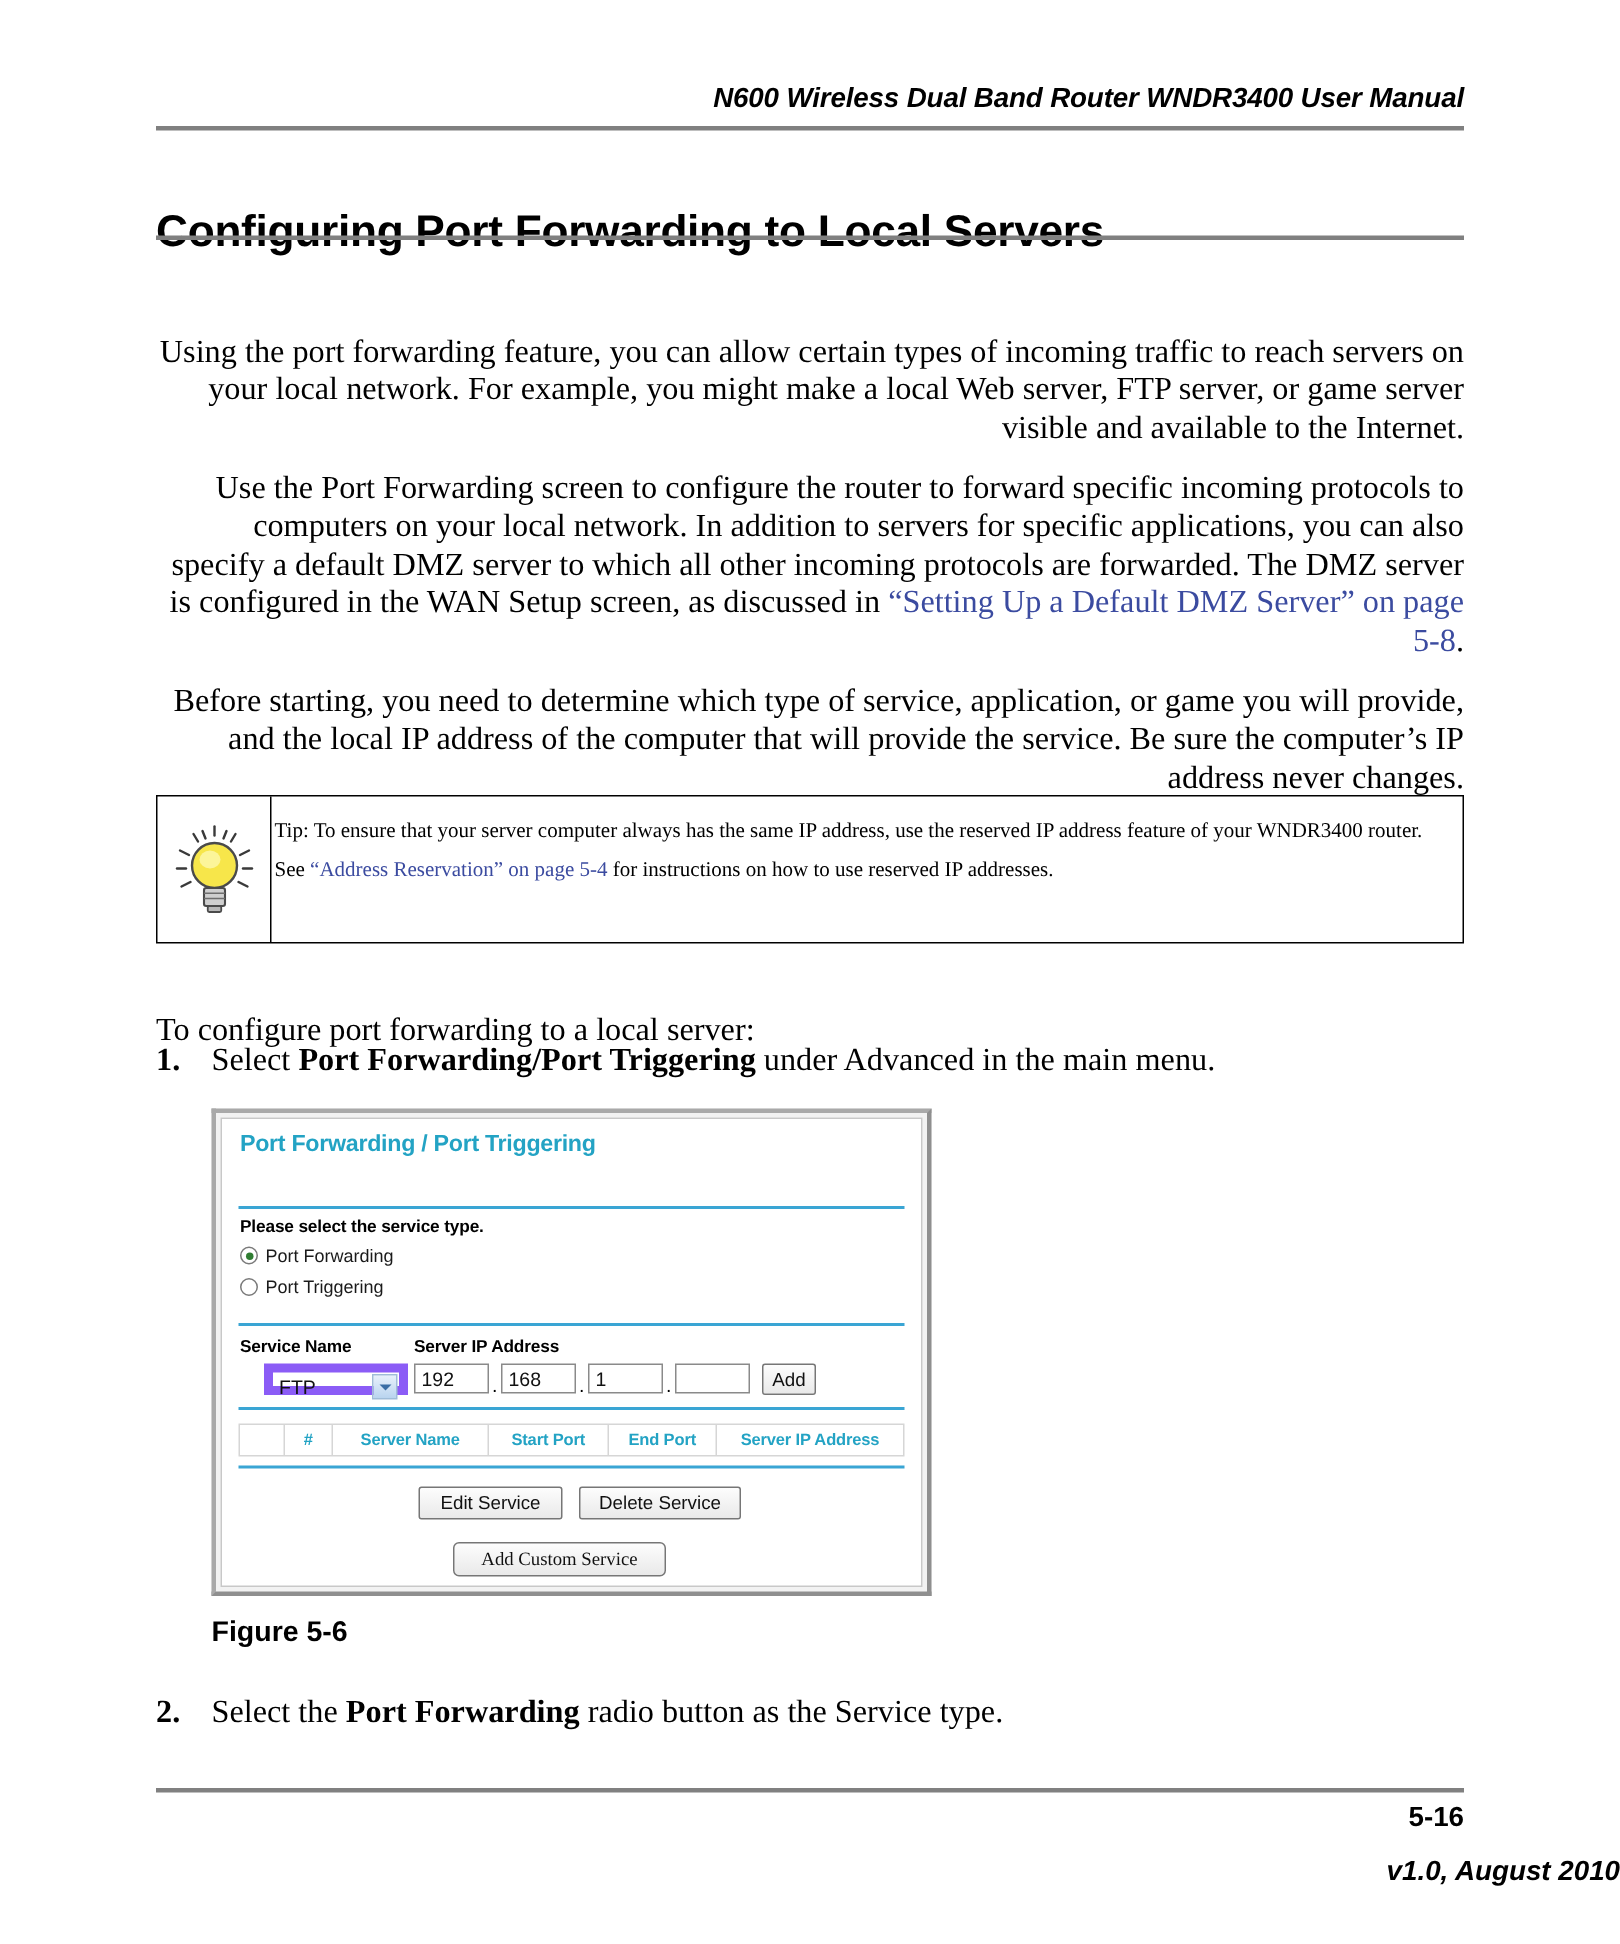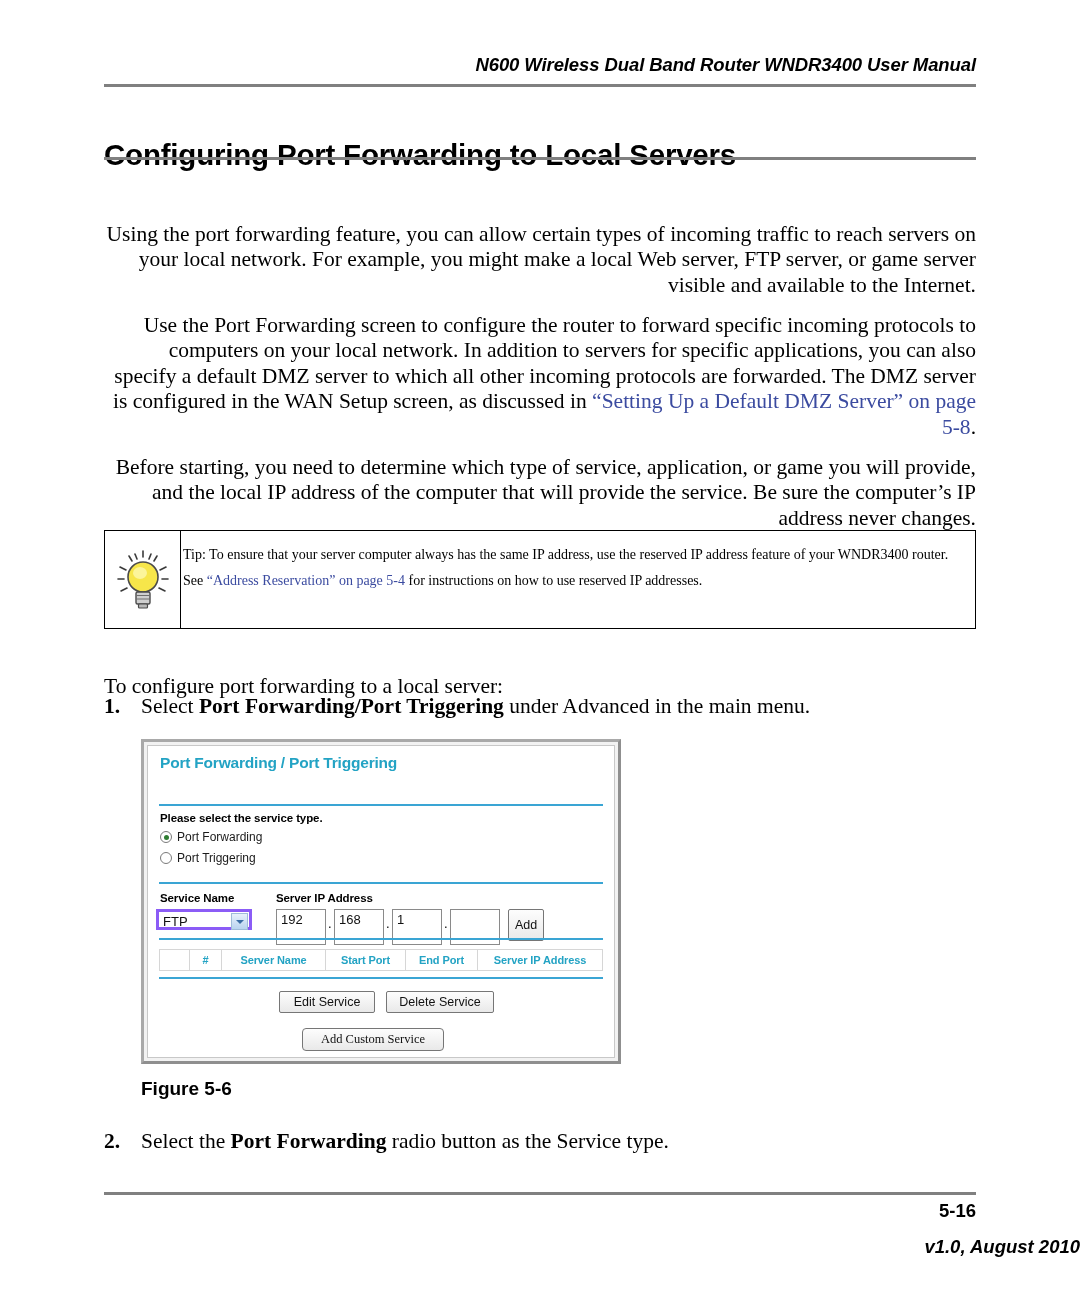--- a/index.html
+++ b/index.html
@@ -246,25 +246,25 @@
     top: 2.5px;
     width: 5px;
     height: 5px;
     border-radius: 50%;
     background: #2f7d32;
   }
 
   
   .ui-select {
     position: absolute;
-    left: 8px;
+    left: 28px;
     top: 163px;
     width: 96px;
     height: 21px;
-    border: 3px solid #8b5cf6;
+    border: 6px solid #8b5cf6;
     background: #ffffff;
     box-sizing: border-box;
     font-family: "Liberation Sans", sans-serif;
     font-size: 13px;
     color: #111;
     padding-left: 4px;
     line-height: 19px;
   }
   .ui-select .arrowbtn {
     position: absolute;
@@ -285,21 +285,21 @@
     border-left: 4px solid transparent;
     border-right: 4px solid transparent;
     border-top: 4px solid #3a6ea5;
   }
 
   
   .octet {
     position: absolute;
     top: 163px;
     width: 50px;
-    height: 36px;
+    height: 20px;
     border: 1px solid #8a8a8a;
     background: #ffffff;
     box-sizing: border-box;
     font-family: "Liberation Sans", sans-serif;
     font-size: 13px;
     color: #111;
     padding-left: 4px;
     line-height: 19px;
   }
   #oct1 { left: 128px; }
@@ -329,21 +329,21 @@
     display: flex;
     align-items: center;
     justify-content: center;
     text-align: center;
   }
   #btn-add {
     position: absolute;
     left: 360px;
     top: 163px;
     width: 36px;
-    height: 32px;
+    height: 21px;
   }
 
   
   .tbl-head {
     position: absolute;
     left: 11px;
     top: 203px;
     width: 444px;
     height: 22px;
     display: flex;

